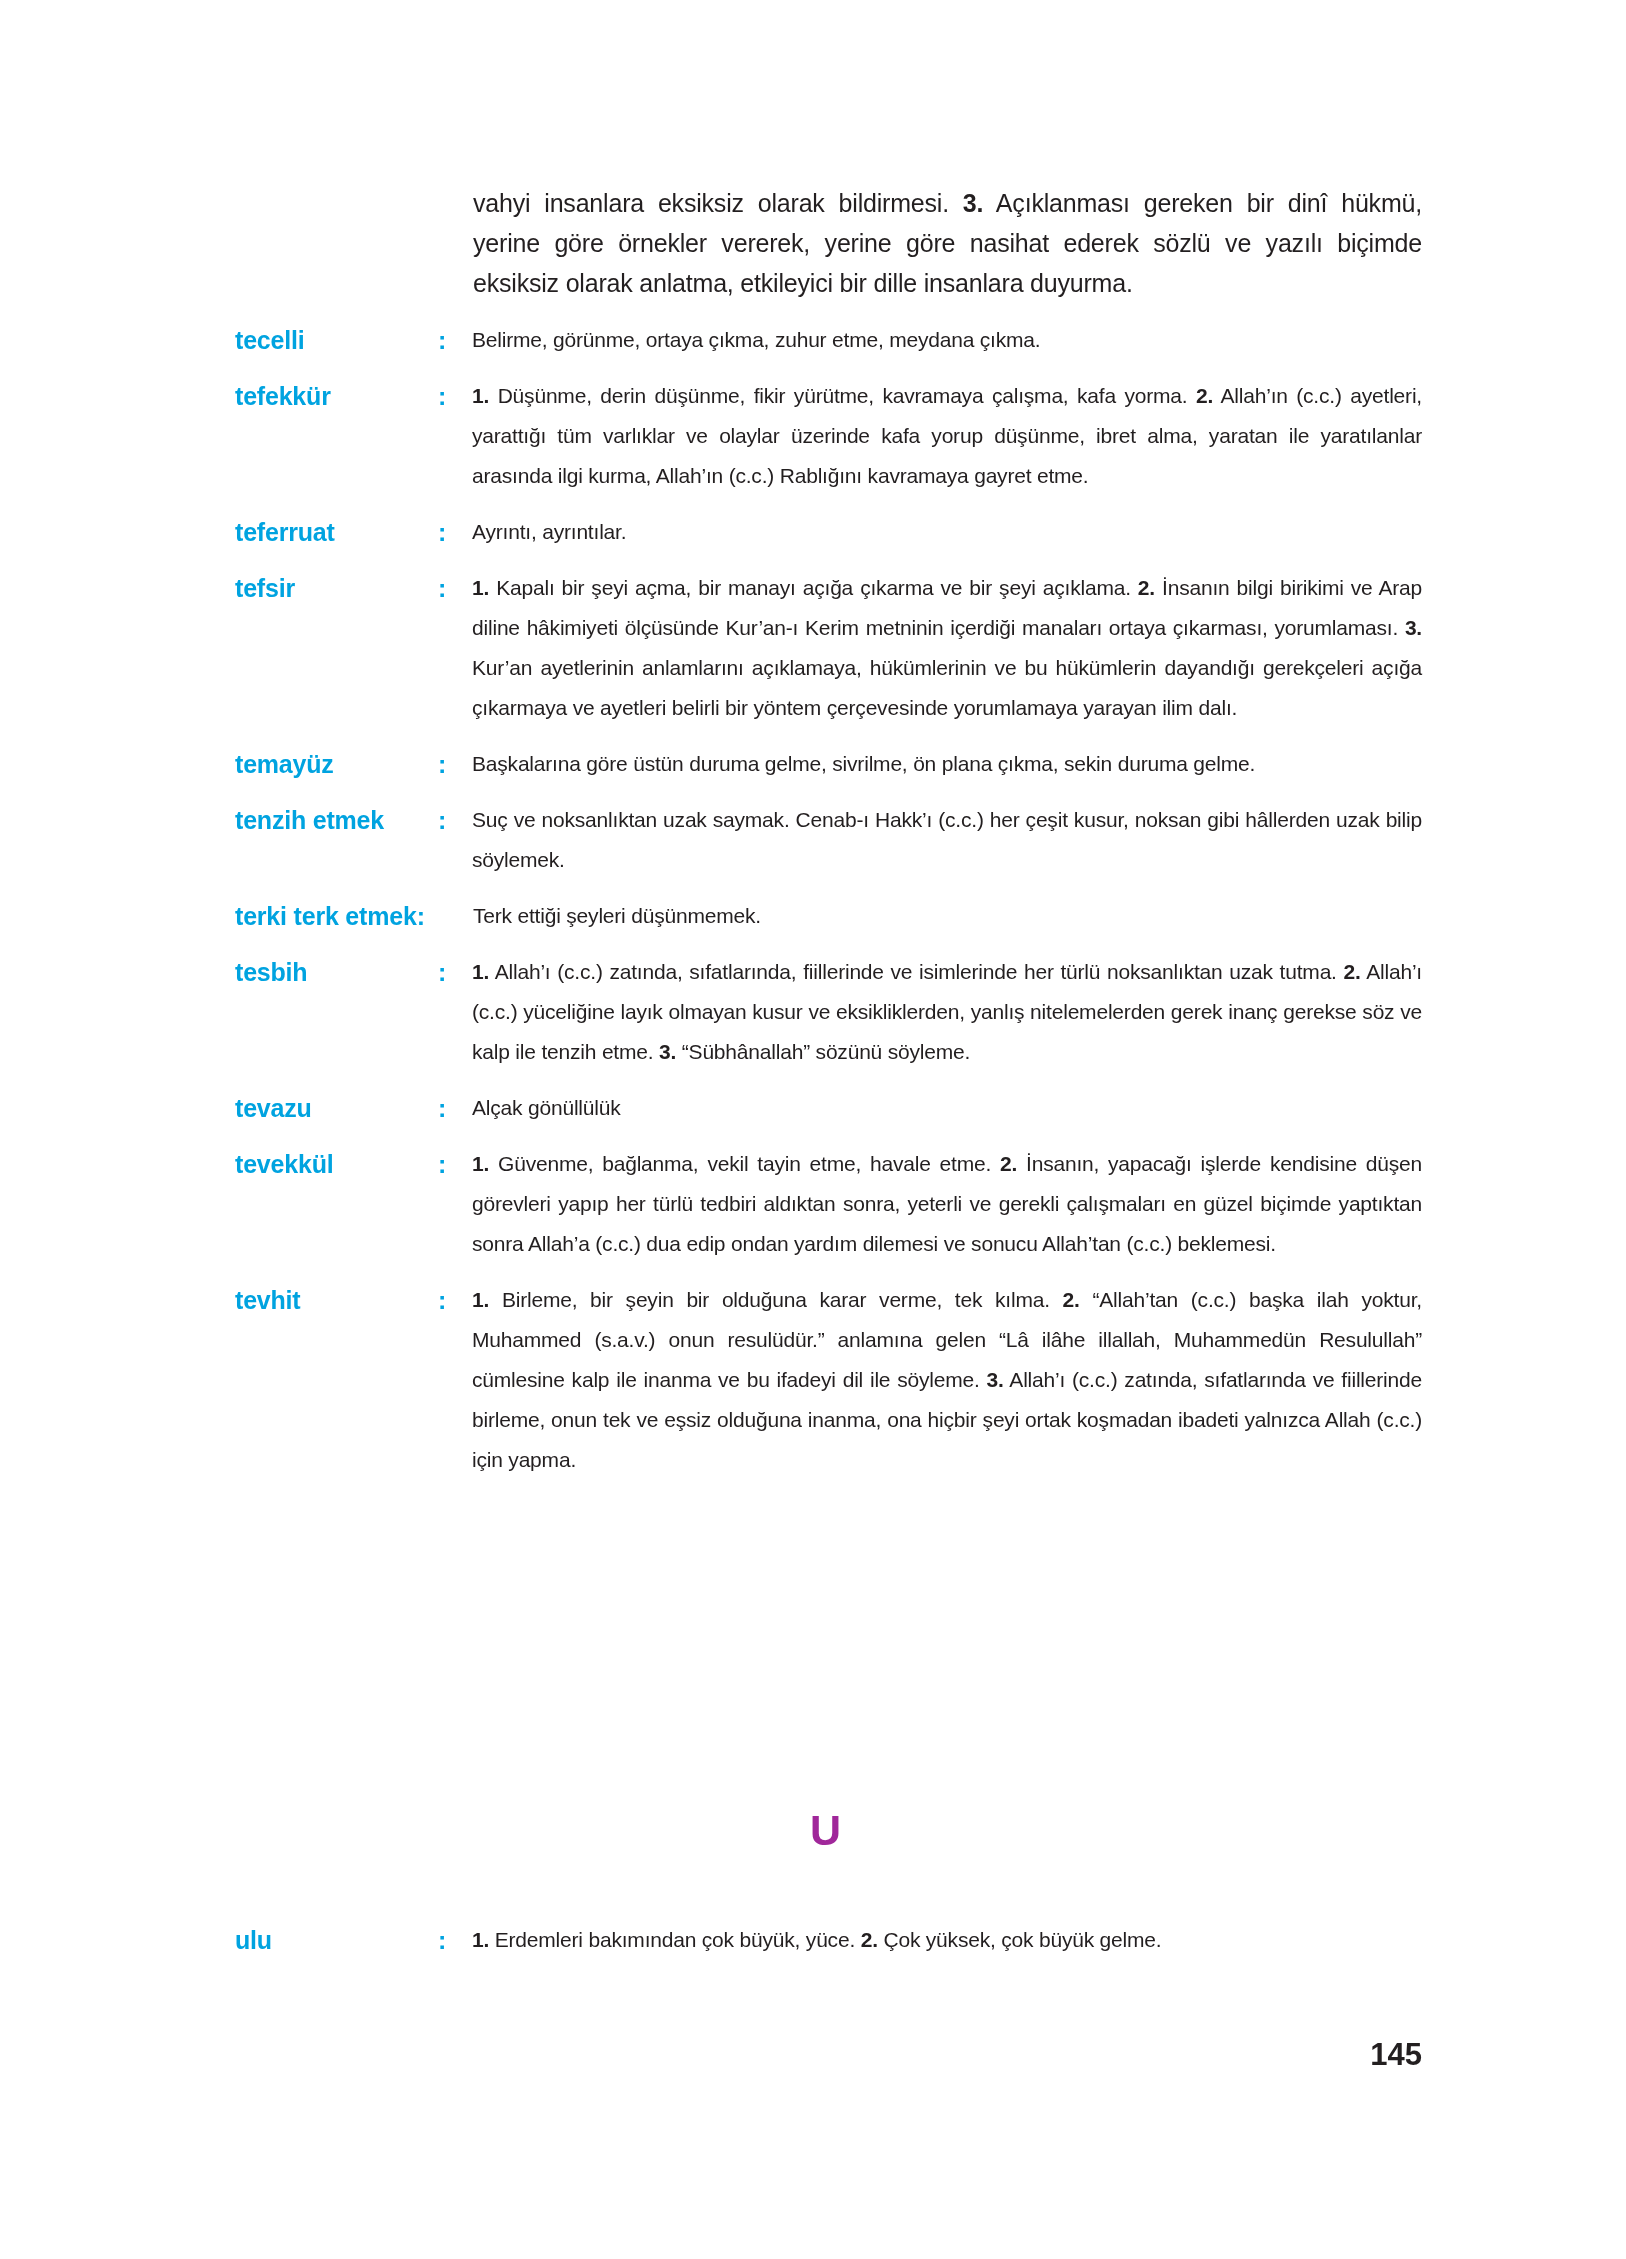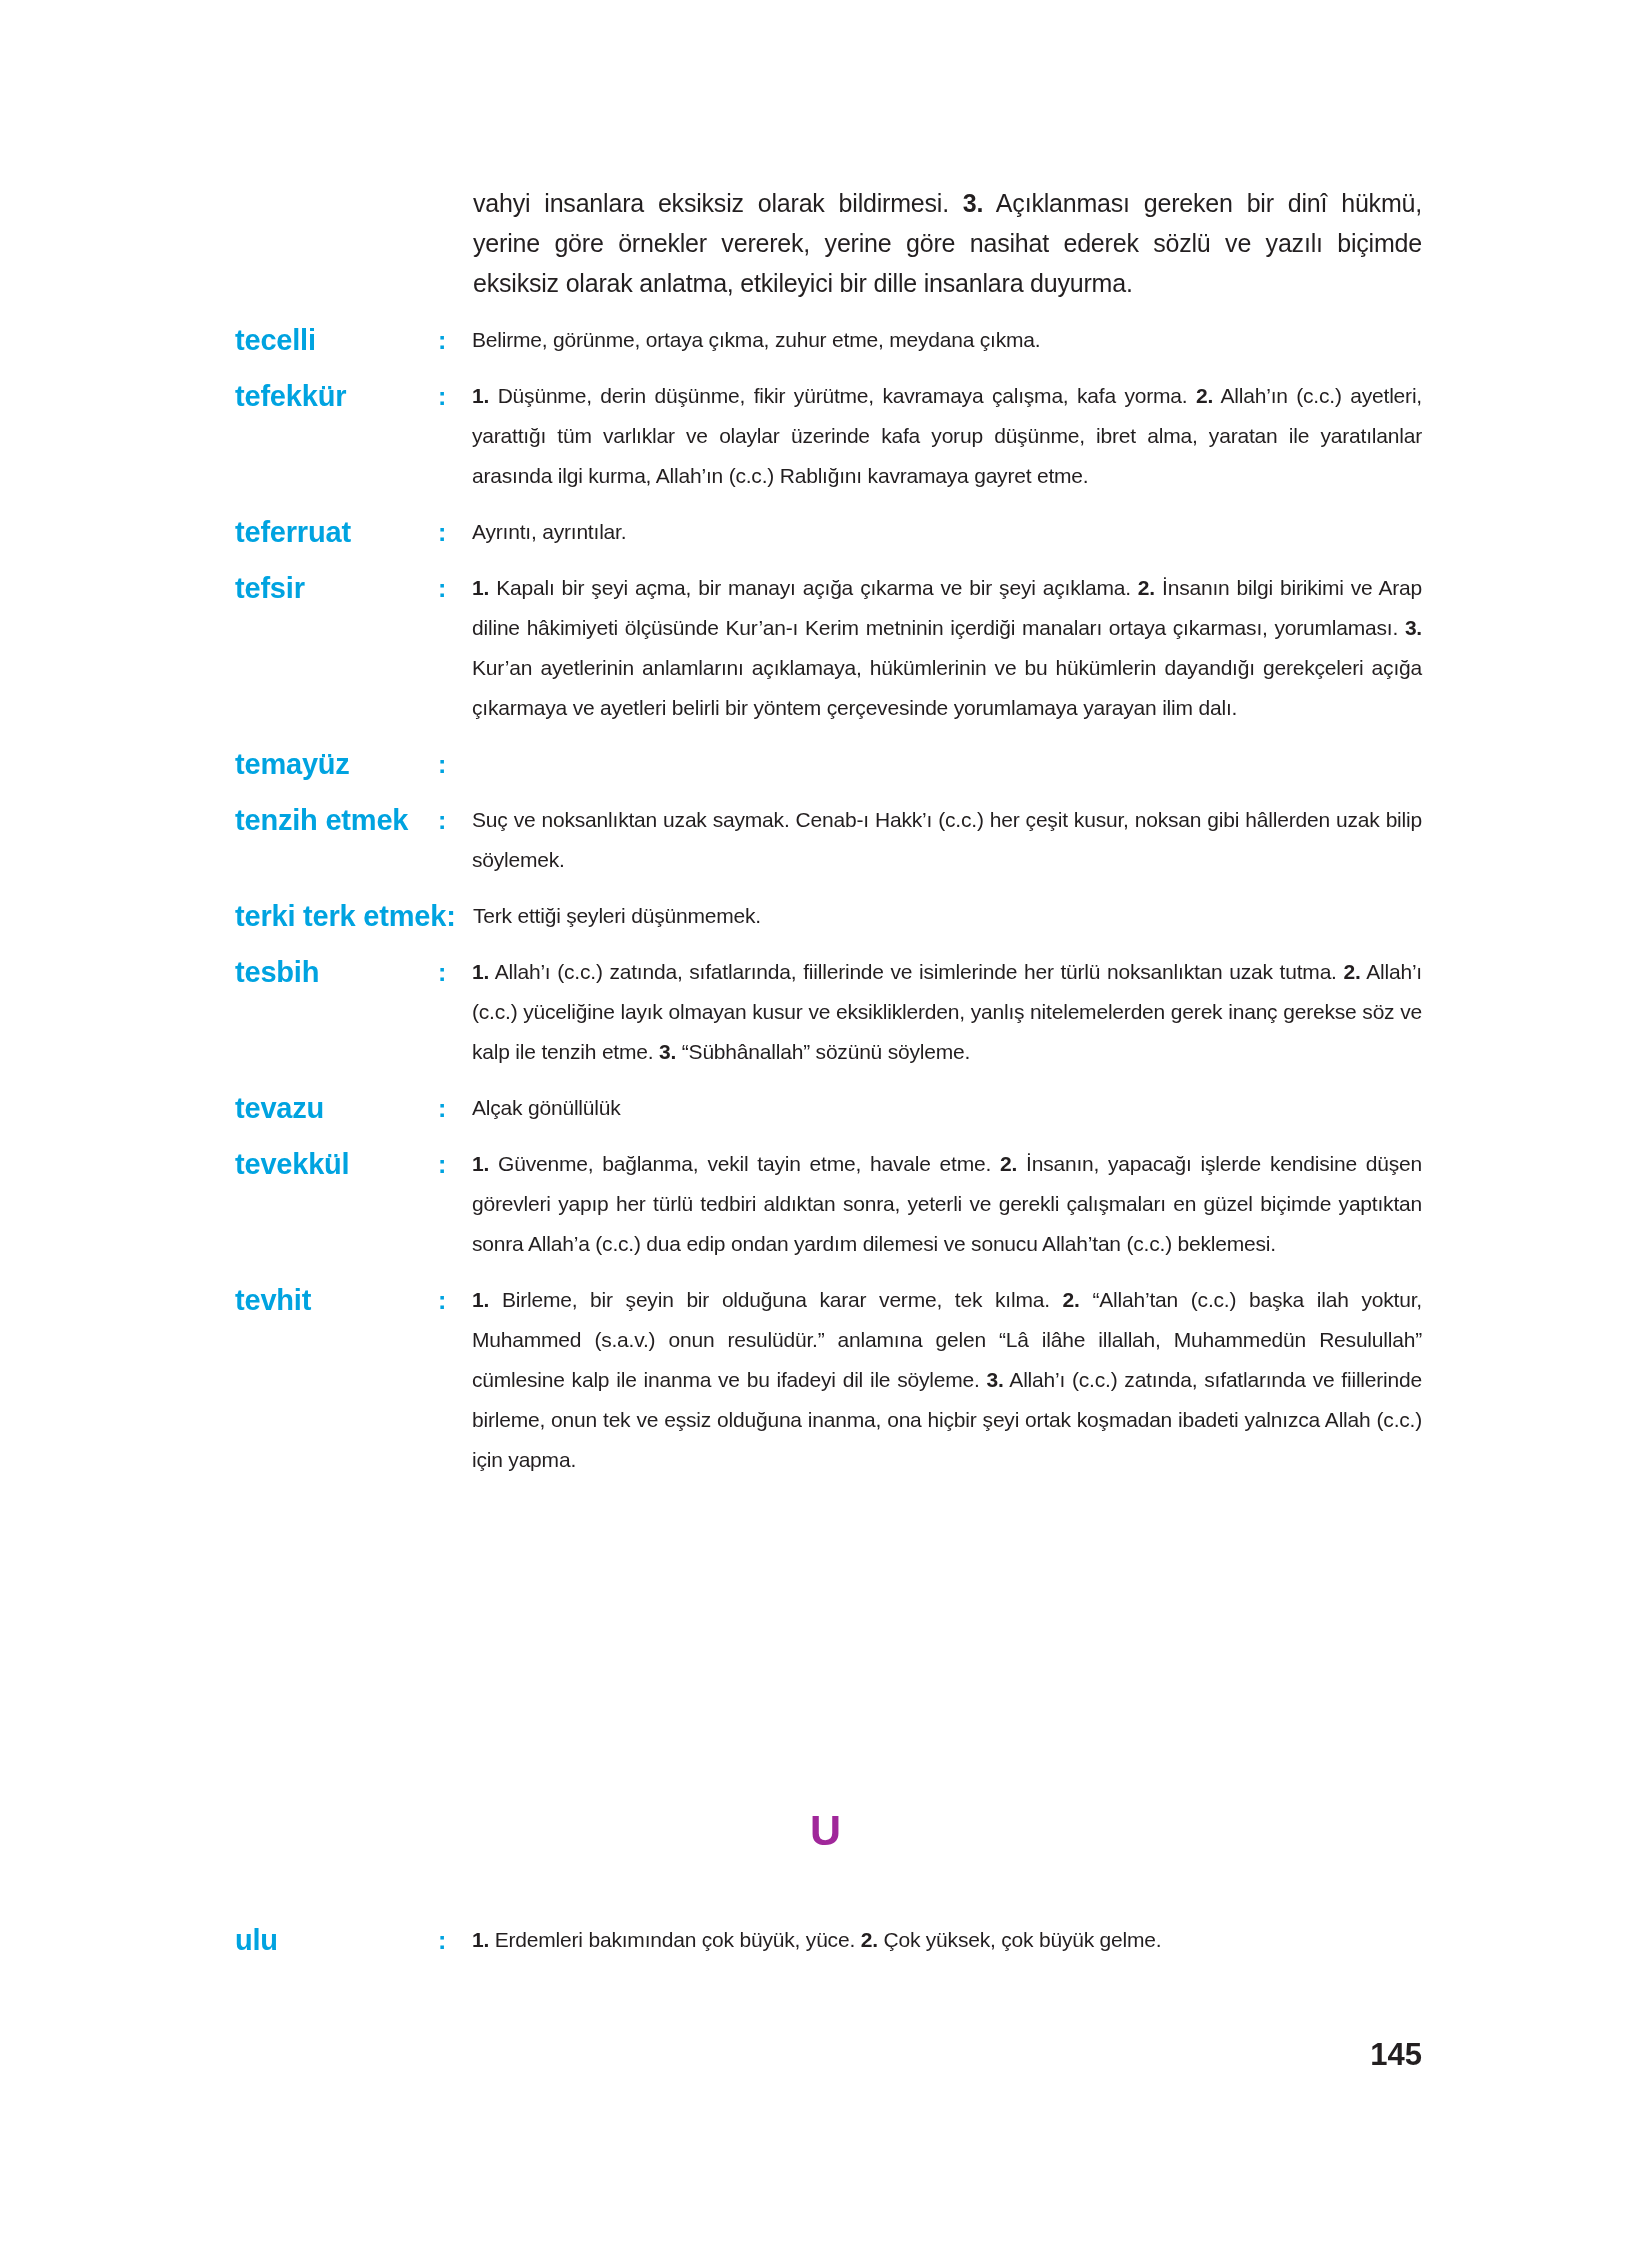--- a/index.html
+++ b/index.html
@@ -41,21 +41,21 @@
     .entry {
       display: flex;
       align-items: flex-start;
       margin-bottom: 16px;
     }
     .term {
       width: 203px;
       flex: 0 0 203px;
       color: #00a3e0;
       font-weight: bold;
-      font-size: 29px;
+      font-size: 25px;
       line-height: 40px;
       white-space: nowrap;
       letter-spacing: -0.2px;
     }
     .colon {
       width: 34px;
       flex: 0 0 34px;
       color: #00a3e0;
       font-weight: bold;
       font-size: 25px;
@@ -143,20 +143,23 @@
       <span class="term">tefsir</span>
       <span class="colon">:</span>
       <div class="def">
         <b>1.</b><span> Kapalı bir şeyi açma, bir manayı açığa çıkarma ve bir şeyi açıklama. </span><b>2.</b><span> İnsanın bilgi birikimi ve Arap diline hâkimiyeti ölçüsünde Kur’an-ı Kerim metninin içerdiği manaları ortaya çıkarması, yorumlaması. </span><b>3.</b><span> Kur’an ayetlerinin anlamlarını açıklamaya, hükümlerinin ve bu hükümlerin dayandığı gerekçeleri açığa çıkarmaya ve ayetleri belirli bir yöntem çerçevesinde yorumlamaya yarayan ilim dalı.</span>
       </div>
     </div>
 
     <div class="entry">
       <span class="term">temayüz</span>
       <span class="colon">:</span>
+      <div class="def">
+        <span>Başkalarına göre üstün duruma gelme, sivrilme, ön plana çıkma, sekin duruma gelme.</span>
+      </div>
     </div>
 
     <div class="entry">
       <span class="term">tenzih etmek</span>
       <span class="colon">:</span>
       <div class="def">
         <span>Suç ve noksanlıktan uzak saymak. Cenab-ı Hakk’ı (c.c.) her çeşit kusur, noksan gibi hâllerden uzak bilip söylemek.</span>
       </div>
     </div>
 

